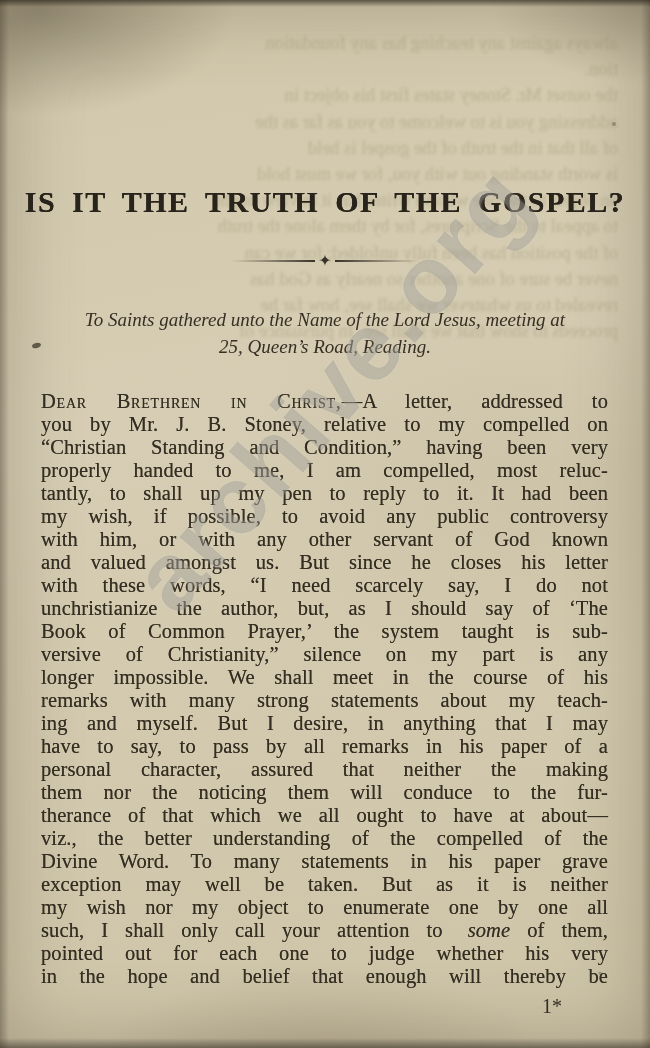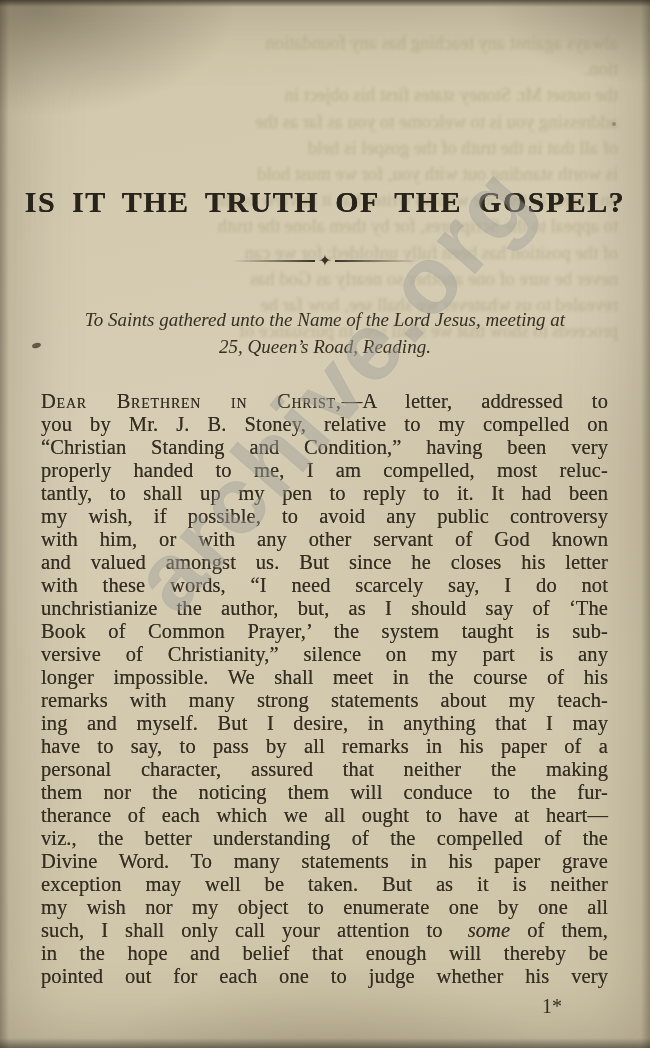--- a/index.html
+++ b/index.html
@@ -125,28 +125,28 @@
       <div class="bline"><span>with these words, “I need scarcely say, I do not</span></div>
       <div class="bline"><span>unchristianize the author, but, as I should say of ‘The</span></div>
       <div class="bline"><span>Book of Common Prayer,’ the system taught is sub-</span></div>
       <div class="bline"><span>versive of Christianity,” silence on my part is any</span></div>
       <div class="bline"><span>longer impossible. We shall meet in the course of his</span></div>
       <div class="bline"><span>remarks with many strong statements about my teach-</span></div>
       <div class="bline"><span>ing and myself. But I desire, in anything that I may</span></div>
       <div class="bline"><span>have to say, to pass by all remarks in his paper of a</span></div>
       <div class="bline"><span>personal character, assured that neither the making</span></div>
       <div class="bline"><span>them nor the noticing them will conduce to the fur-</span></div>
-      <div class="bline"><span>therance of each which we all ought to have at heart—</span></div>
+      <div class="bline"><span>therance of that which we all ought to have at about—</span></div>
       <div class="bline"><span>viz., the better understanding of the compelled of the</span></div>
       <div class="bline"><span>Divine Word. To many statements in his paper grave</span></div>
       <div class="bline"><span>exception may well be taken. But as it is neither</span></div>
       <div class="bline"><span>my wish nor my object to enumerate one by one all</span></div>
       <div class="bline"><span>such, I shall only call your attention to </span><span class="italic">some</span><span> of them,</span></div>
+      <div class="bline"><span>pointed out for each one to judge whether his very</span></div>
       <div class="bline"><span>in the hope and belief that enough will thereby be</span></div>
-      <div class="bline"><span>pointed out for each one to judge whether his very</span></div>
     </div>
 
   <div class="pagenum">1*</div>
 
   <div class="watermark">archive.org</div>
 
   <div class="speck speck1"></div>
   <div class="speck speck2"></div>
   <div class="speck speck3"></div>
 

